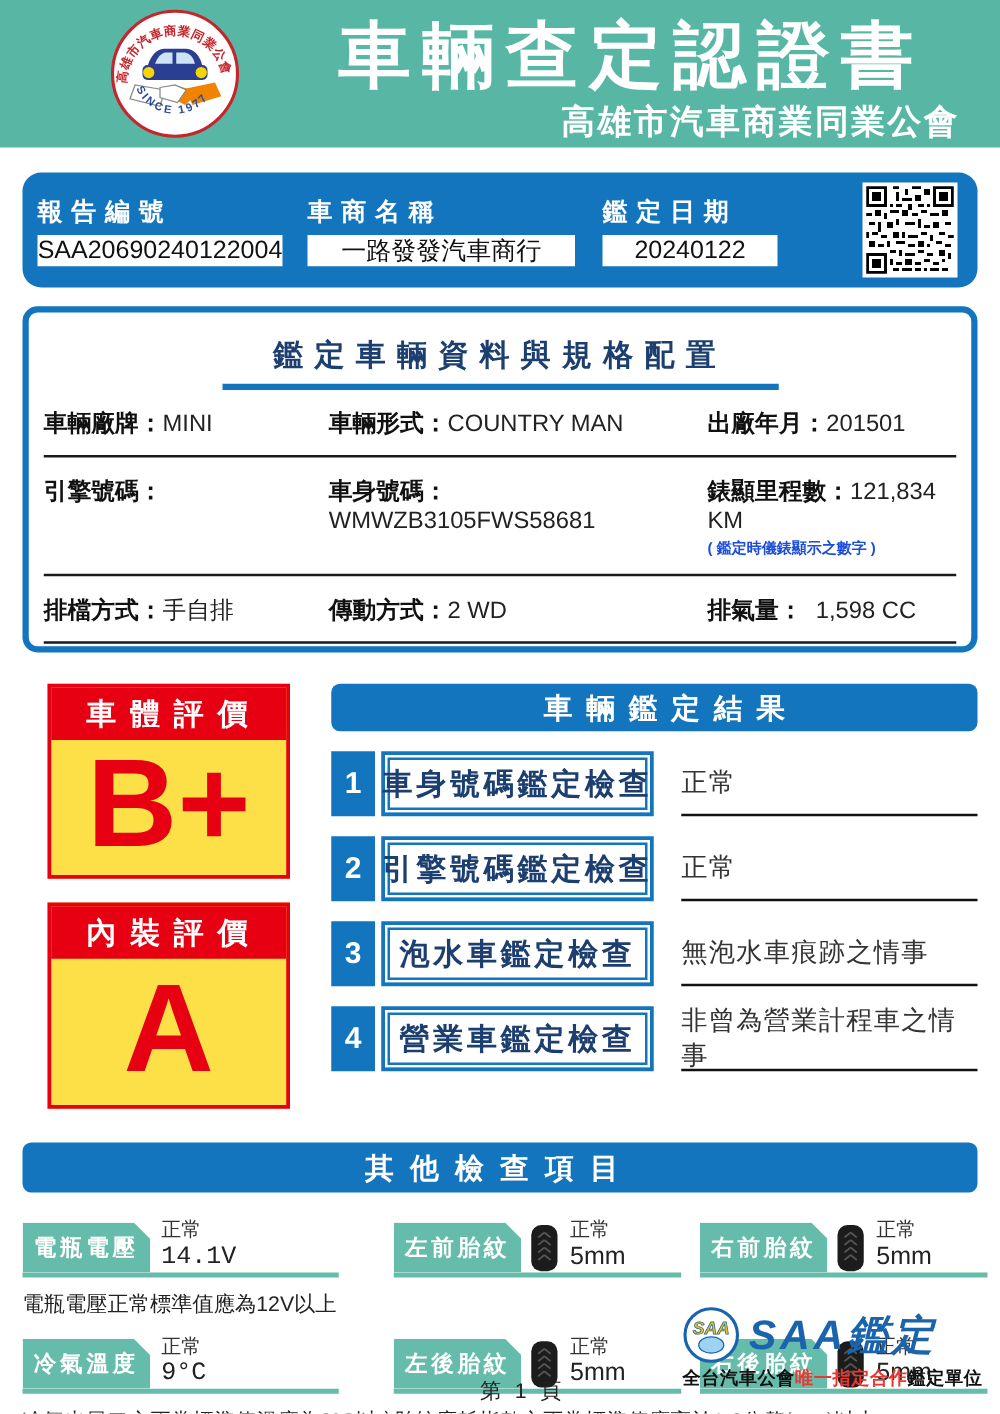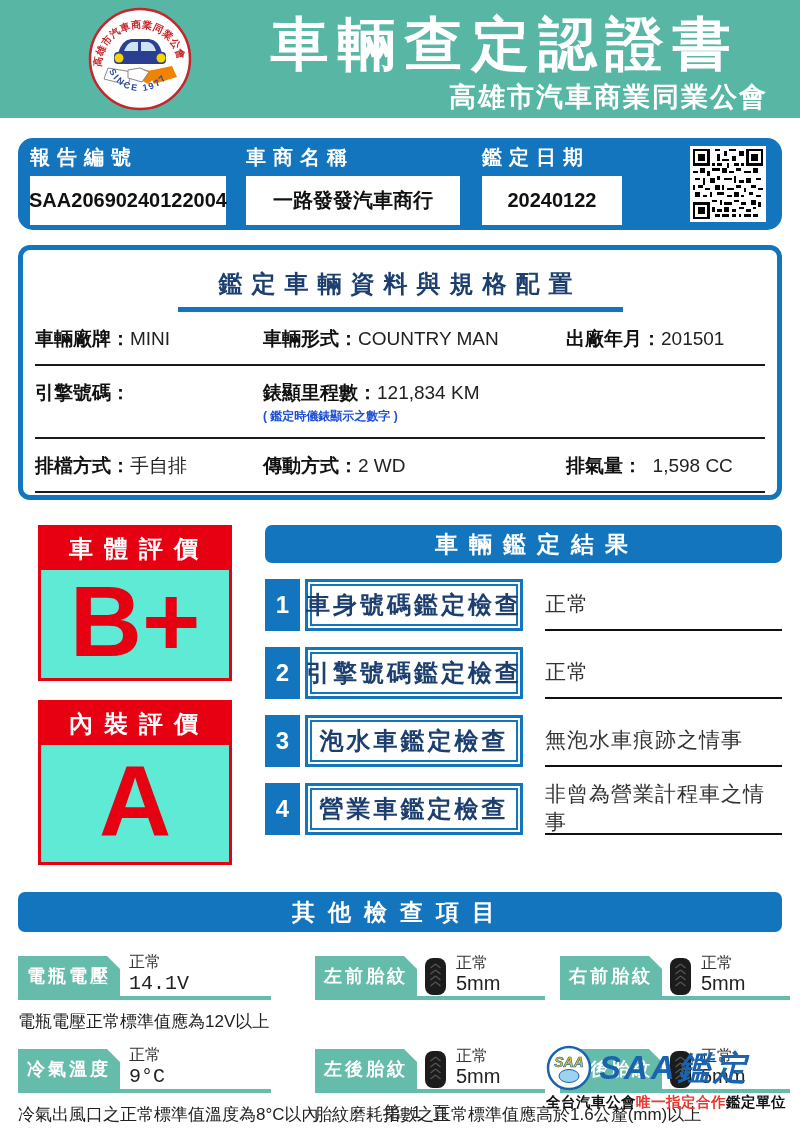--- a/index.html
+++ b/index.html
@@ -16,40 +16,40 @@
   .title{ position:absolute; left:230px; width:550px; top:6px; text-align:center;
           font-size:58px; font-weight:700; color:#fff; letter-spacing:9px; white-space:nowrap;}
   .subtitle{ position:absolute; right:32px; top:79px; font-size:27px; font-weight:700;
              color:#fff; letter-spacing:2px; }
 
   
   .report-bar{ margin:20px 18px 0; height:92px; background:var(--blue); border-radius:15px;
                display:flex; align-items:center; padding:0 16px 0 12px; }
   .rfield{ display:flex; flex-direction:column; gap:5px; }
   .rlabel{ color:#fff; font-weight:700; font-size:20px; letter-spacing:7px; }
-  .rvalue{ background:#fff; height:49px; display:flex; align-items:center; justify-content:center;
-           font-size:20px; color:#111; width:100%;font-weight:bold; }
+  .rvalue{ background:#fff; height:25px; display:flex; align-items:center; justify-content:center;
+           font-size:20px; color:#111; width:100%; }
   .w1{ width:196px; } .w2{ width:214px; margin-left:20px; } .w3{ width:140px; margin-left:22px; }
   .qr-box{ margin-left:auto; width:76px; height:76px; background:#fff; padding:3px; }
 
   
   .vbox{ margin:15px 18px 0; border:5px solid var(--blue); border-radius:12px; padding:18px 12px 2px; }
   .vtitle{ text-align:center; color:var(--navy); font-size:24px; font-weight:700; letter-spacing:9px; }
   .vline{ width:445px; height:5px; background:var(--blue); margin:7px auto 0; }
   .vrow{ display:grid; grid-template-columns:228px 303px auto; align-items:start;
          padding:14px 0 12px; border-bottom:2px solid #1a1a1a; font-size:19px; }
   .vrow:first-of-type{ margin-top:8px; }
   .vcell b{ font-weight:700; color:#111; }
   .vcell span{ color:#222; }
   .vnote{ font-size:12px; font-weight:700; color:#1d4ed8; margin-top:2px; }
 
   
   .main{ display:flex; margin:25px 18px 0; }
   .ratings{ width:194px; margin-left:20px; display:flex; flex-direction:column; }
-  .rating-card{ border:3px solid var(--red); background:#5eead4; }
+  .rating-card{ border:3px solid var(--red); background:#fde047; }
   .rating-card.second{ margin-top:19px; }
   .rating-head{ background:var(--red); color:#fff; text-align:center; font-size:24px;
                 font-weight:700; letter-spacing:11px; padding:5px 0 5px 8px; white-space:nowrap;}
   .rating-grade{ color:var(--red); text-align:center; font-size:100px; font-weight:700;
                  height:108px; line-height:102px; }
   .rating-card.second .rating-grade{ height:117px; line-height:112px; }
 
   .results{ flex:1; margin-left:33px; }
   .results-head{ background:var(--blue); border-radius:7px; color:#fff; text-align:center;
                  font-size:23px; font-weight:700; letter-spacing:11px; height:38px; line-height:38px;padding-left:27px; }
@@ -153,20 +153,21 @@
     <div class="vline"></div>
 
     <div class="vrow">
       <div class="vcell"><b>車輛廠牌：</b><span>MINI</span></div>
       <div class="vcell"><b>車輛形式：</b><span>COUNTRY MAN</span></div>
       <div class="vcell"><b>出廠年月：</b><span>201501</span></div>
     </div>
 
     <div class="vrow">
       <div class="vcell"><b>引擎號碼：</b><span></span></div>
+      <div class="vcell"><b>車身號碼：</b><span>WMWZB3105FWS58681</span></div>
       <div class="vcell">
         <b>錶顯里程數：</b><span>121,834 KM</span>
         <div class="vnote">( 鑑定時儀錶顯示之數字 )</div>
       </div>
     </div>
 
     <div class="vrow">
       <div class="vcell"><b>排檔方式：</b><span>手自排</span></div>
       <div class="vcell"><b>傳動方式：</b><span>2 WD</span></div>
       <div class="vcell"><b>排氣量：</b>&nbsp;&nbsp;<span>1,598 CC</span></div>

